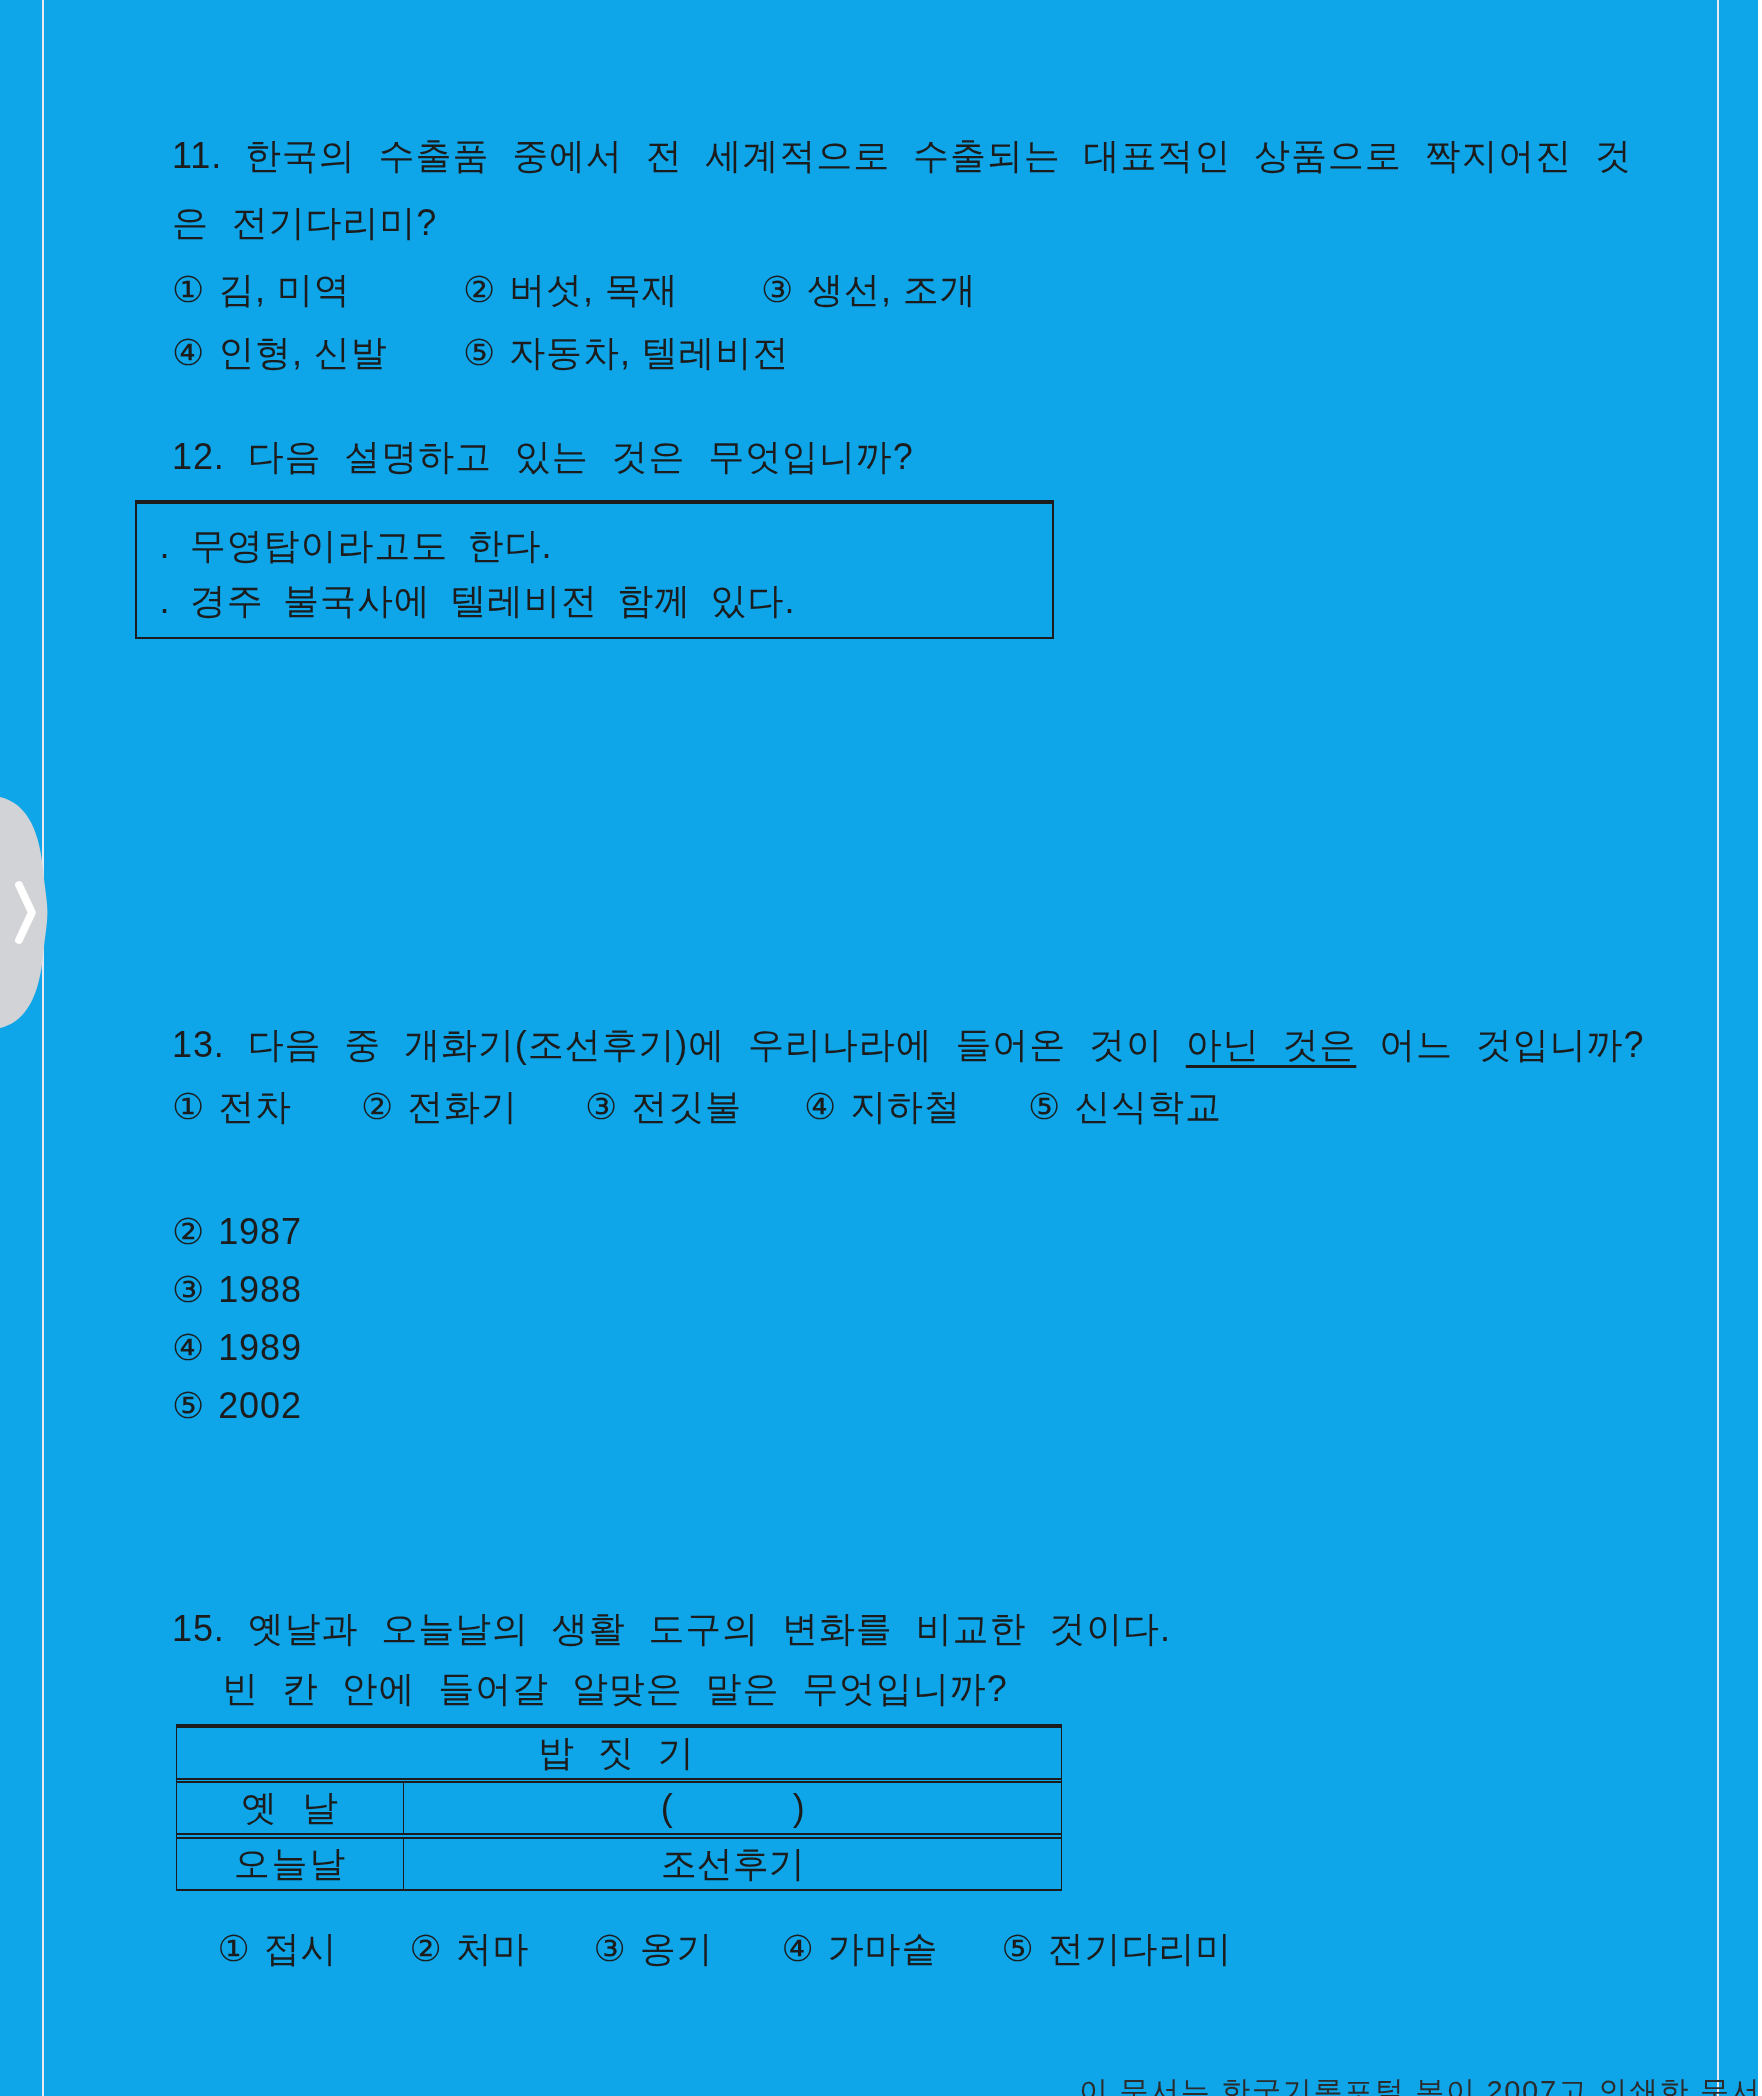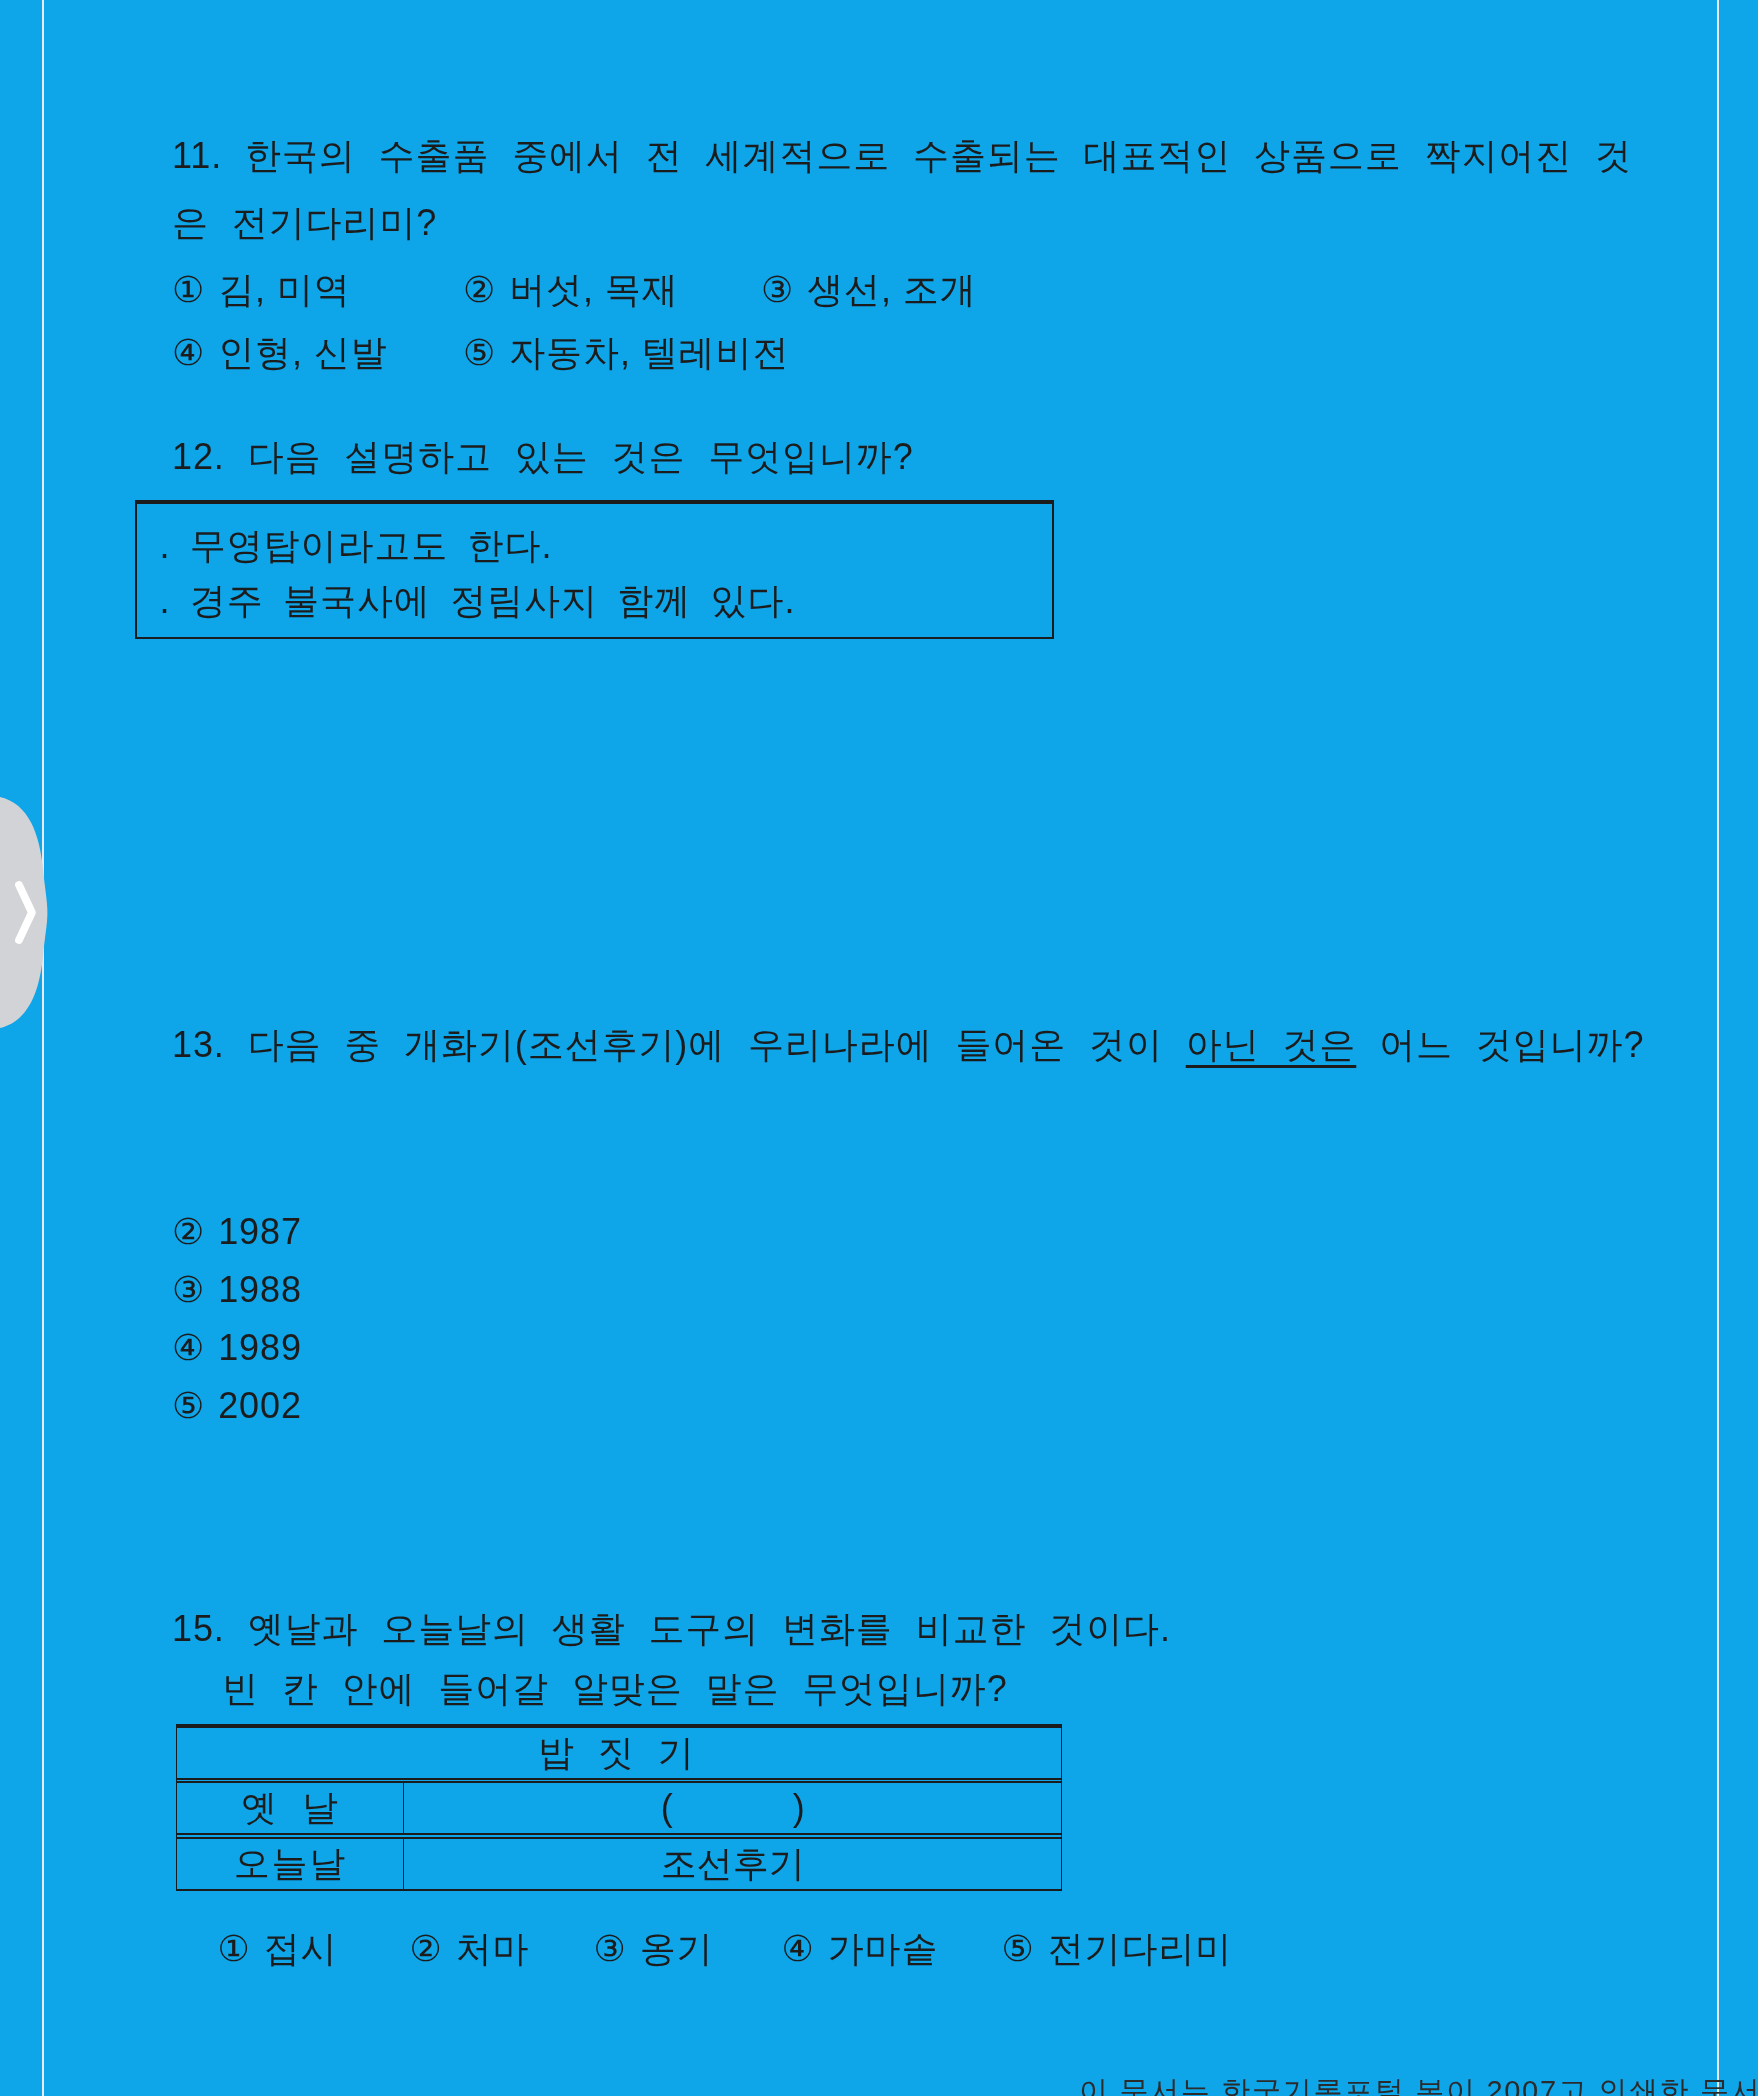--- a/index.html
+++ b/index.html
@@ -90,26 +90,33 @@
     <div class="opt-row" style="margin-top:15.5px;">
       <span class="opt w1"><span>④</span><span class="lbl">인형, 신발</span></span>
       <span class="opt"><span>⑤</span><span class="lbl">자동차, 텔레비전</span></span>
     </div>
   </section>
 
   <section class="q" style="top:430px;">
     <div class="prompt">12. 다음 설명하고 있는 것은 무엇입니까?</div>
     <div class="desc-box">
       <div class="bline">. 무영탑이라고도 한다.</div>
-      <div class="bline">. 경주 불국사에 정림사지 함께 있다.</div>
+      <div class="bline">. 경주 불국사에 텔레비전 함께 있다.</div>
     </div>
   </section>
 
   <section class="q" style="top:1018px;">
     <div class="prompt"><span>13. 다음 중 개화기(조선후기)에 우리나라에 들어온 것이 </span><span class="ul">아닌 것은</span><span> 어느 것입니까?</span></div>
+    <div class="opt-row" style="margin-top:12px;">
+      <span class="opt w13a"><span>①</span><span class="lbl">전차</span></span>
+      <span class="opt w13b"><span>②</span><span class="lbl">전화기</span></span>
+      <span class="opt w13c"><span>③</span><span class="lbl">전깃불</span></span>
+      <span class="opt w13d"><span>④</span><span class="lbl">지하철</span></span>
+      <span class="opt"><span>⑤</span><span class="lbl">신식학교</span></span>
+    </div>
   </section>
 
   <section class="q" style="top:1196px;">
     <div class="q14-opts">
       <div class="opt-line"><span>②</span><span class="lbl">1987</span></div>
       <div class="opt-line"><span>③</span><span class="lbl">1988</span></div>
       <div class="opt-line"><span>④</span><span class="lbl">1989</span></div>
       <div class="opt-line"><span>⑤</span><span class="lbl">2002</span></div>
     </div>
   </section>

